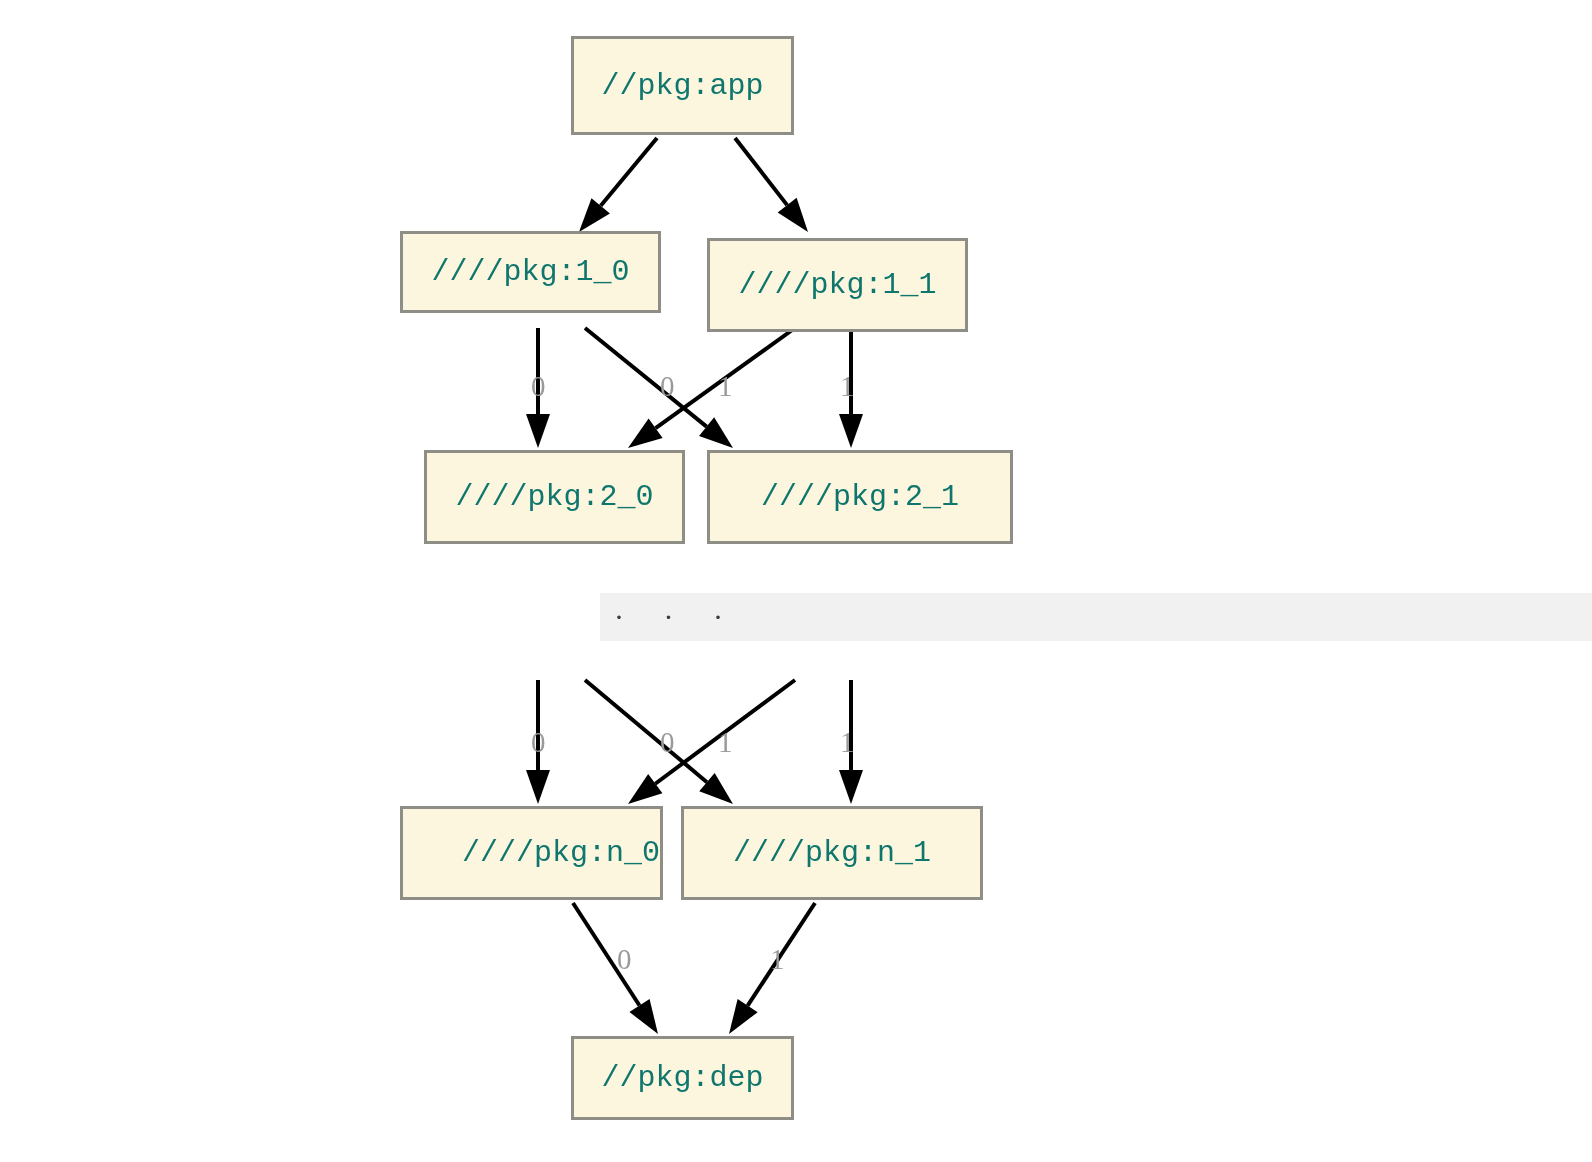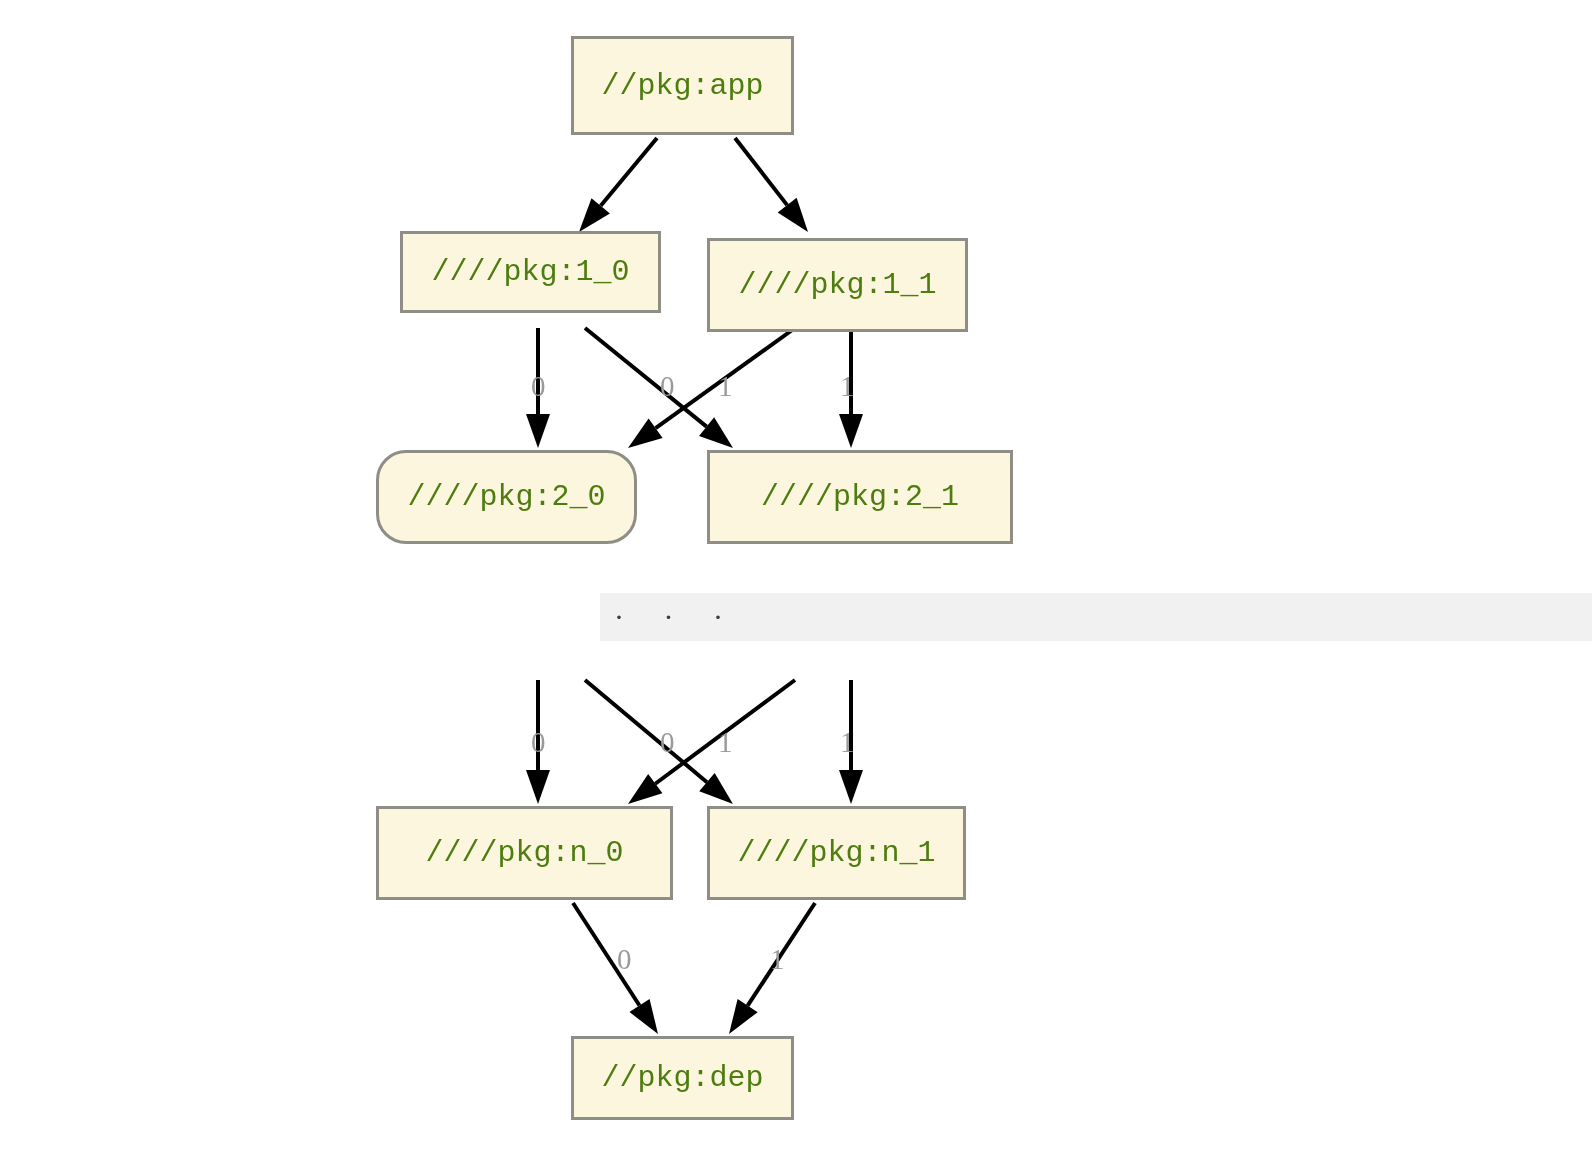--- a/index.html
+++ b/index.html
@@ -28,21 +28,21 @@
   .node-box {
     position: absolute;
     box-sizing: border-box;
     background: #fdf6de;
     border: 3px solid #f97316;
     display: flex;
     align-items: center;
     justify-content: center;
     font-family: "Liberation Mono", "DejaVu Sans Mono", monospace;
     font-size: 30px;
-    color: #4d7c0f;
+    color: #0f766e;
     letter-spacing: 0px;
     white-space: nowrap;
   }
   .edge-line {
     stroke: #000000;
     stroke-width: 4;
     fill: none;
   }
   .edge-head {
     fill: #000000;
@@ -132,30 +132,30 @@
   <div id="nodes-layer">
       <div class="node-box" style="left: 571px; top: 36px; width: 223px; height: 99px; background: rgb(253, 246, 222); border-color: rgb(142, 142, 134);">
         <span>//pkg:app</span>
       </div>
       <div class="node-box" style="left: 400px; top: 231px; width: 261px; height: 82px; background: rgb(253, 246, 222); border-color: rgb(142, 142, 134);">
         <span>////pkg:1_0</span>
       </div>
       <div class="node-box" style="left: 707px; top: 231px; width: 261px; height: 94px; background: rgb(253, 246, 222); border-color: rgb(142, 142, 134); margin-top: 7px;">
         <span>////pkg:1_1</span>
       </div>
-      <div class="node-box" style="left: 376px; top: 450px; width: 261px; height: 94px; background: rgb(253, 246, 222); border-color: rgb(142, 142, 134); border-radius: 30px;">
+      <div class="node-box" style="left: 424px; top: 450px; width: 261px; height: 94px; background: rgb(253, 246, 222); border-color: rgb(142, 142, 134);">
         <span>////pkg:2_0</span>
       </div>
       <div class="node-box" style="left: 707px; top: 450px; width: 306px; height: 94px; background: rgb(253, 246, 222); border-color: rgb(142, 142, 134);">
         <span>////pkg:2_1</span>
       </div>
-      <div class="node-box" style="left: 376px; top: 806px; width: 297px; height: 94px; background: rgb(253, 246, 222); border-color: rgb(142, 142, 134);">
+      <div class="node-box" style="left: 400px; top: 806px; width: 263px; height: 94px; background: rgb(253, 246, 222); border-color: rgb(142, 142, 134); justify-content: flex-end;">
         <span>////pkg:n_0</span>
       </div>
-      <div class="node-box" style="left: 707px; top: 806px; width: 259px; height: 94px; background: rgb(253, 246, 222); border-color: rgb(142, 142, 134); justify-content: center;">
+      <div class="node-box" style="left: 681px; top: 806px; width: 302px; height: 94px; background: rgb(253, 246, 222); border-color: rgb(142, 142, 134); justify-content: center;">
         <span>////pkg:n_1</span>
       </div>
       <div class="node-box" style="left: 571px; top: 1036px; width: 223px; height: 84px; background: rgb(253, 246, 222); border-color: rgb(142, 142, 134);">
         <span>//pkg:dep</span>
       </div>
     </div>
   <div id="labels-layer">
       <div class="edge-label" style="left: 531px; top: 372px; color: rgb(154, 154, 154);">0</div>
       <div class="edge-label" style="left: 660px; top: 372px; color: rgb(154, 154, 154);">0</div>
       <div class="edge-label" style="left: 718px; top: 372px; color: rgb(154, 154, 154);">1</div>

